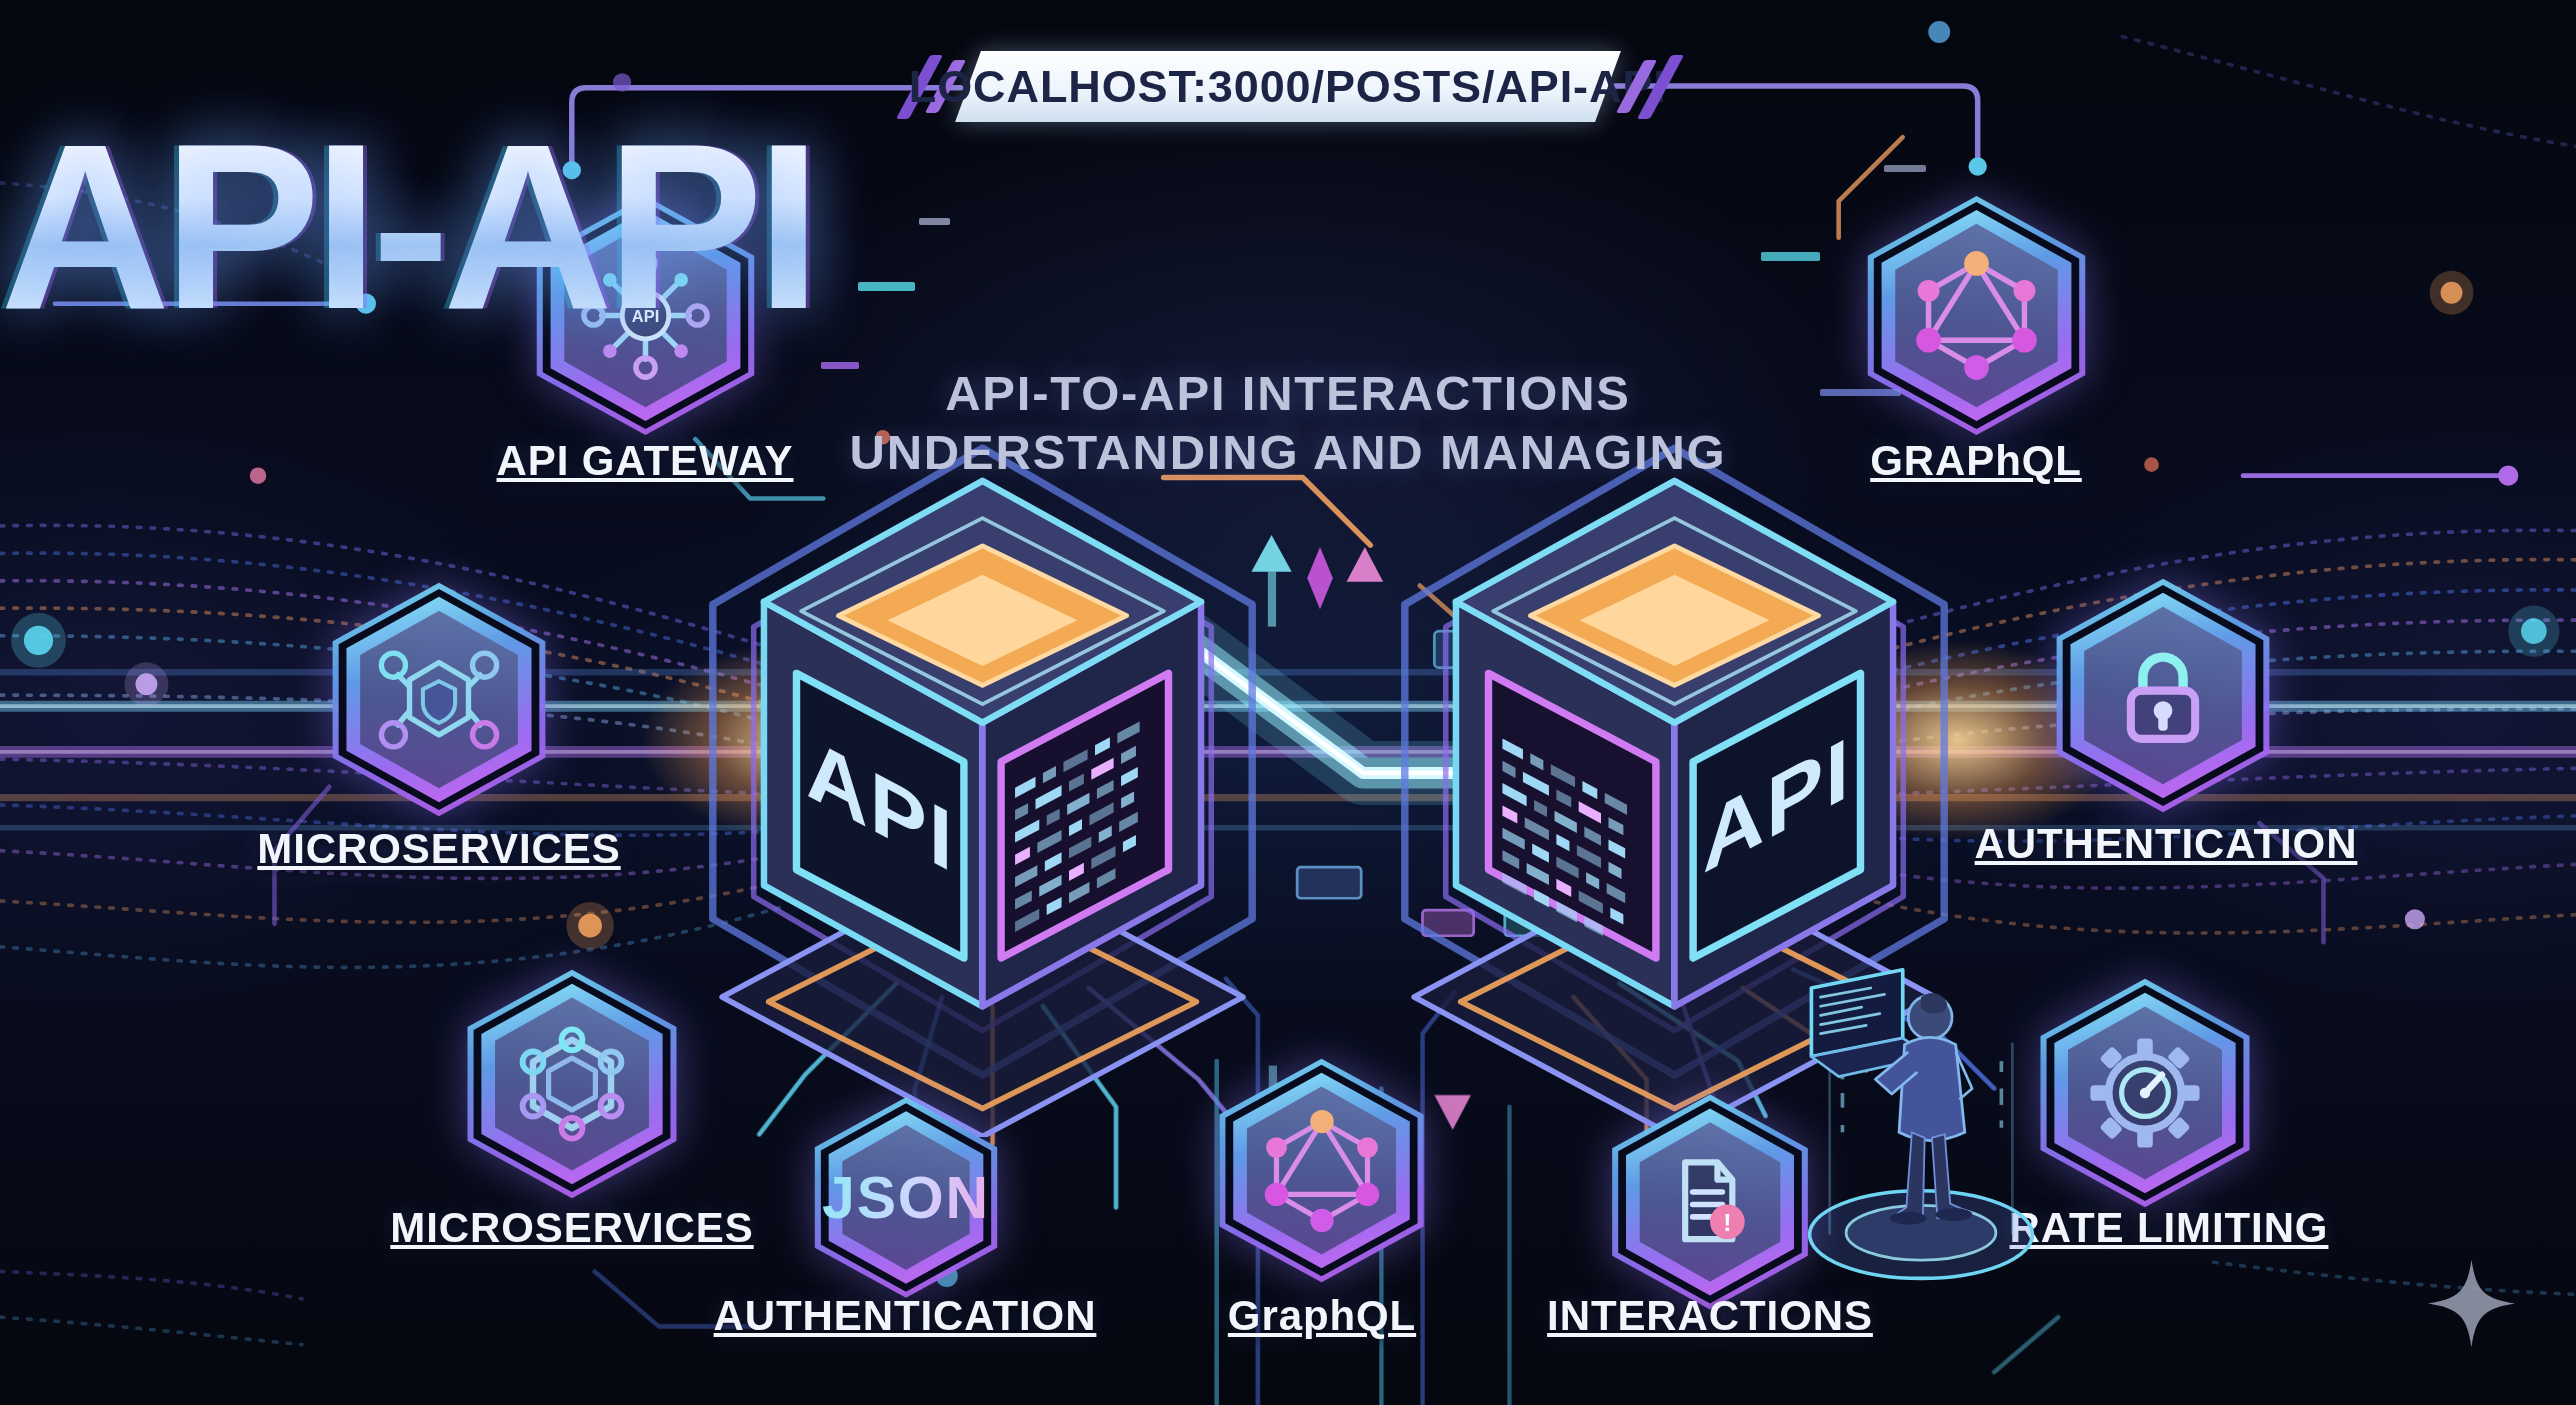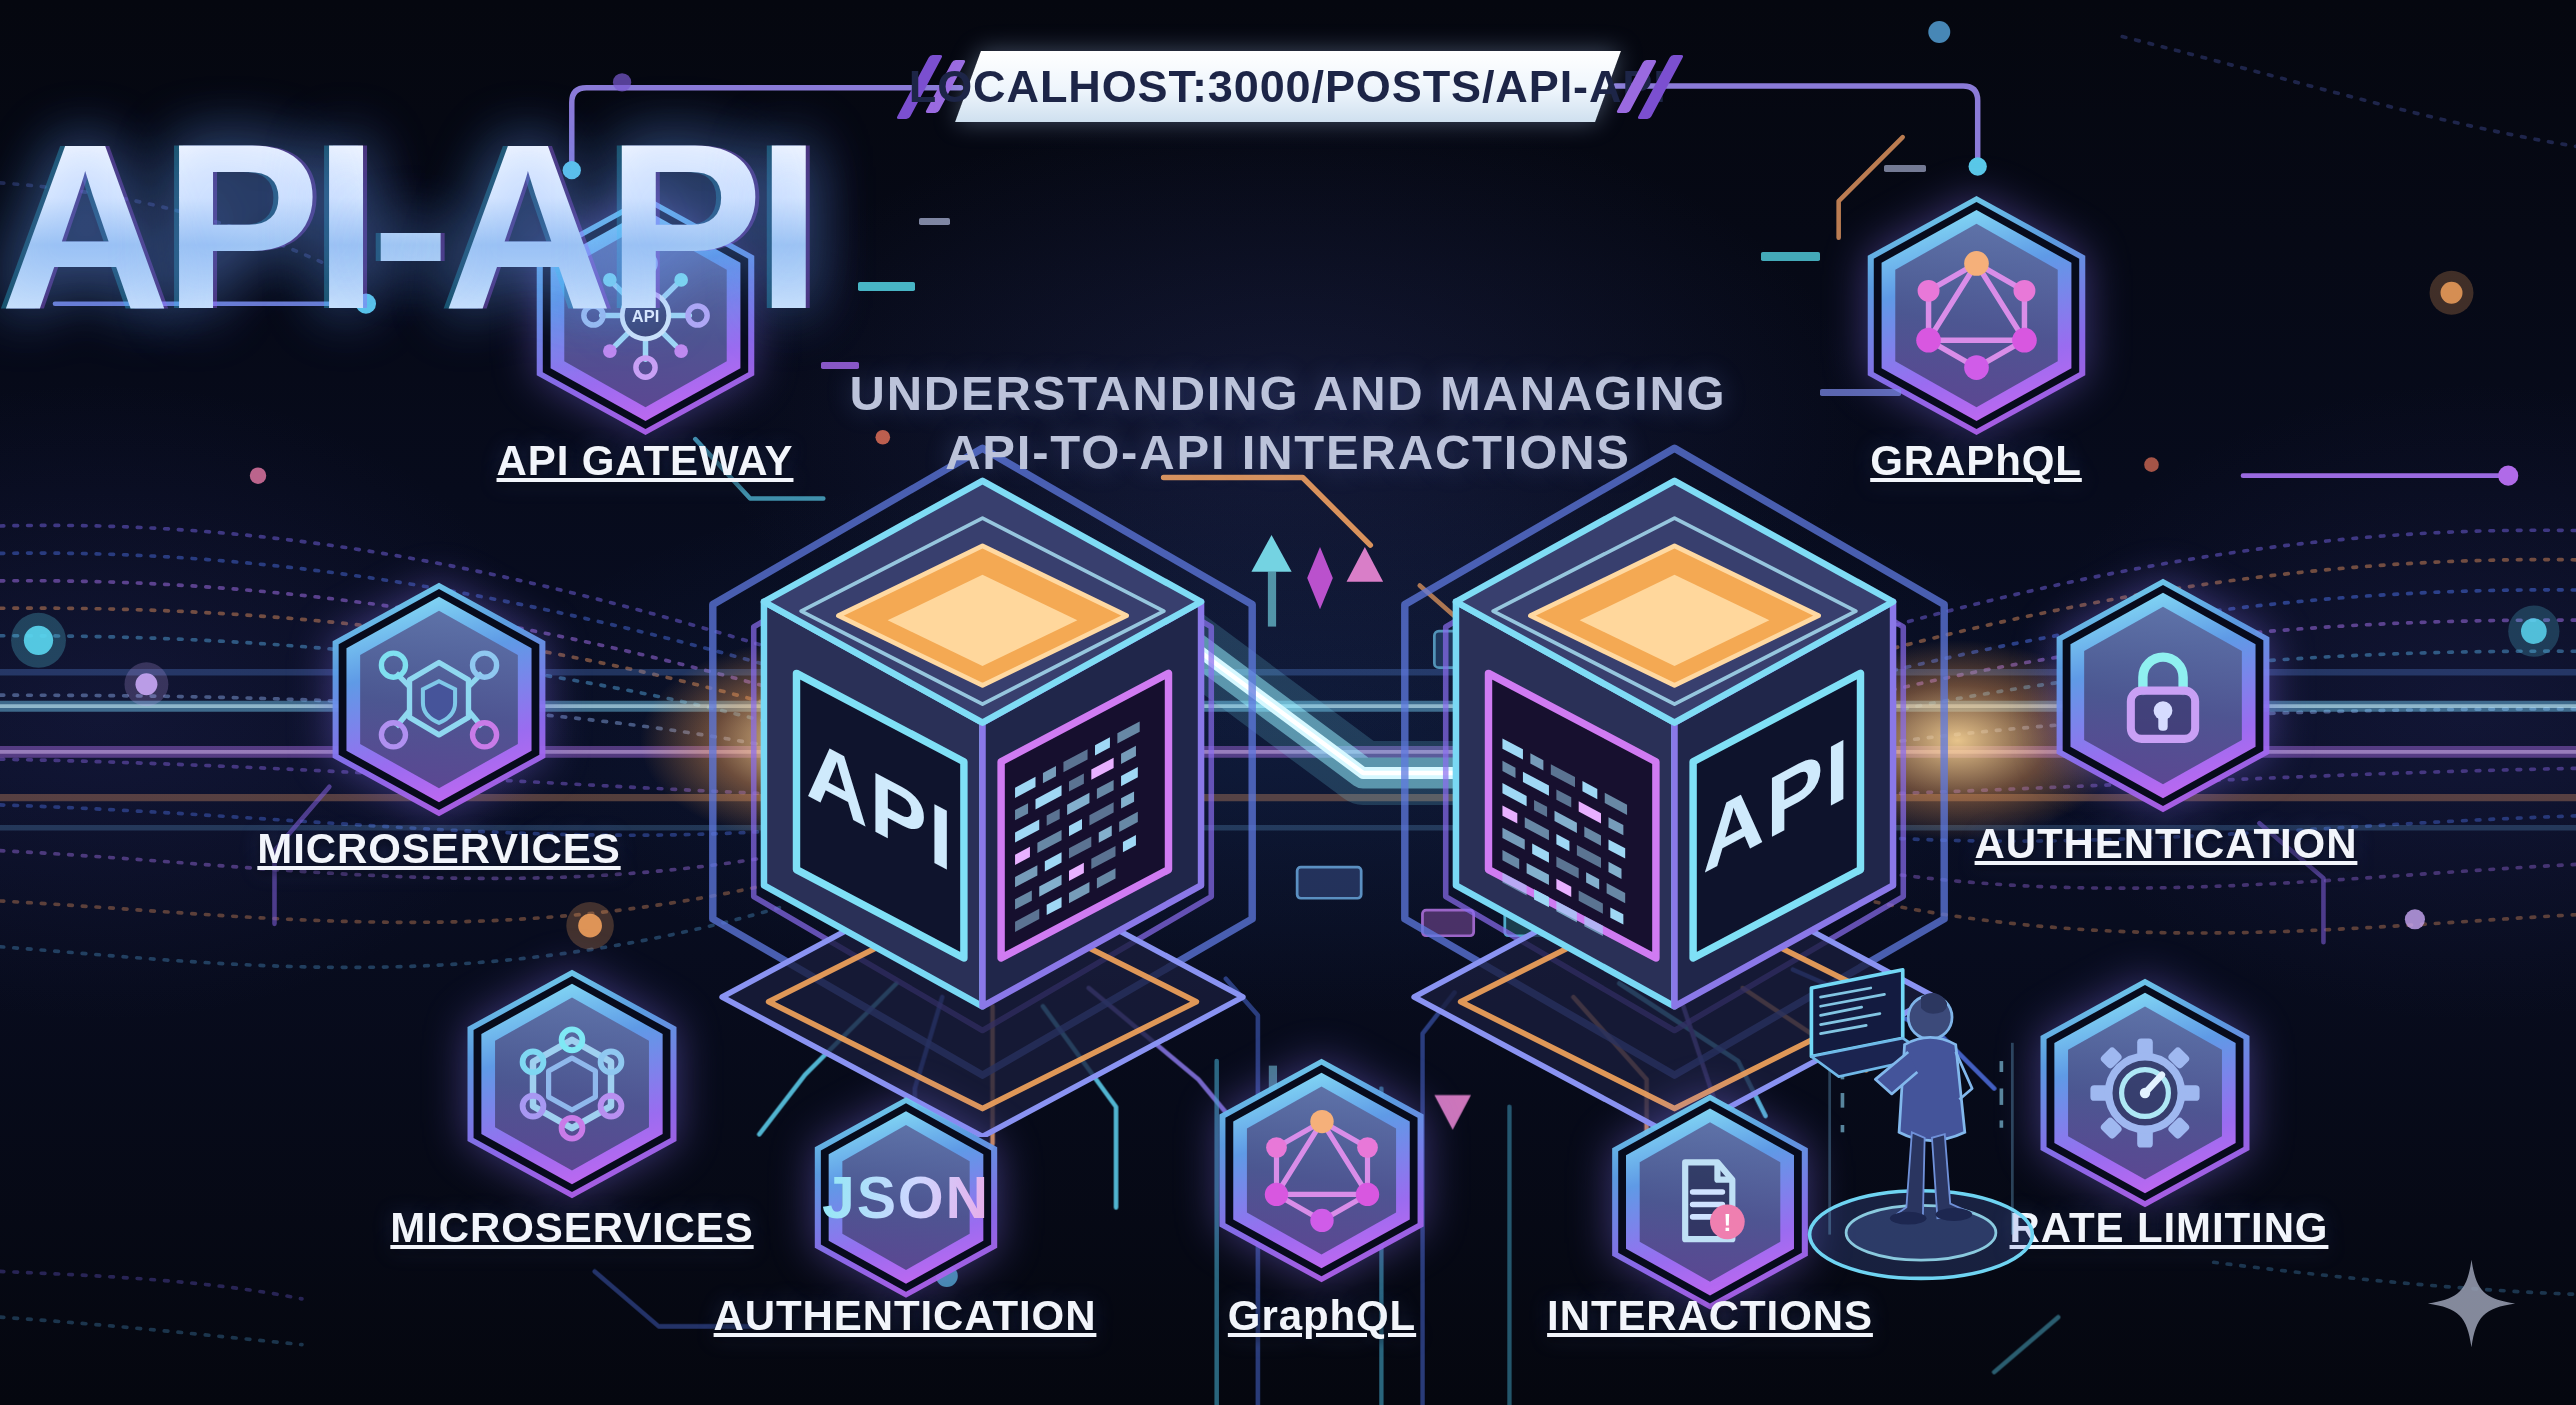--- a/index.html
+++ b/index.html
@@ -531,22 +531,22 @@
   <div class="slash s1"></div>
   <div class="slash s2"></div>
   <div class="banner">
     <span class="banner-text">LOCALHOST:3000/POSTS/API-API</span>
   </div>
   <div class="slash s3"></div>
   <div class="slash s4"></div>
 
   <div class="title">API-API</div>
   <div class="subtitle">
+    <div>API-TO-API INTERACTIONS</div>
     <div>UNDERSTANDING AND MANAGING</div>
-    <div>API-TO-API INTERACTIONS</div>
   </div>
 
   <div class="glitch" style="left:858px;top:282px;width:57px;height:9.1px;background:#59e0f0;opacity:.8;"></div>
   <div class="glitch" style="left:821px;top:362px;width:38px;height:7.3px;background:#a86af0;opacity:.8;"></div>
   <div class="glitch" style="left:919px;top:218px;width:31px;height:7.3px;background:#cfd8ff;opacity:.6;"></div>
   <div class="glitch" style="left:1761px;top:252px;width:59px;height:9.1px;background:#59e0f0;opacity:.75;"></div>
   <div class="glitch" style="left:1820px;top:389px;width:81px;height:7.3px;background:#7f8df0;opacity:.7;"></div>
   <div class="glitch" style="left:1884px;top:165px;width:42px;height:7.3px;background:#cfd8ff;opacity:.55;"></div>
 
   <svg class="sparkle" viewBox="0 0 100 100">

